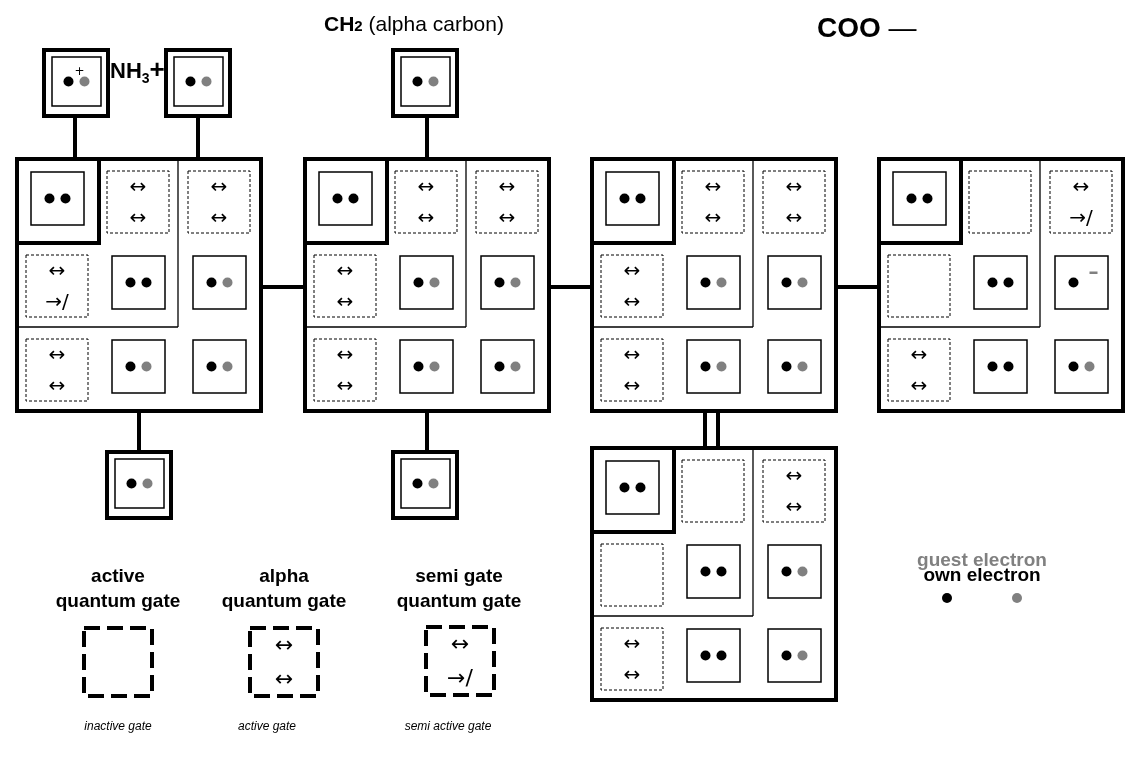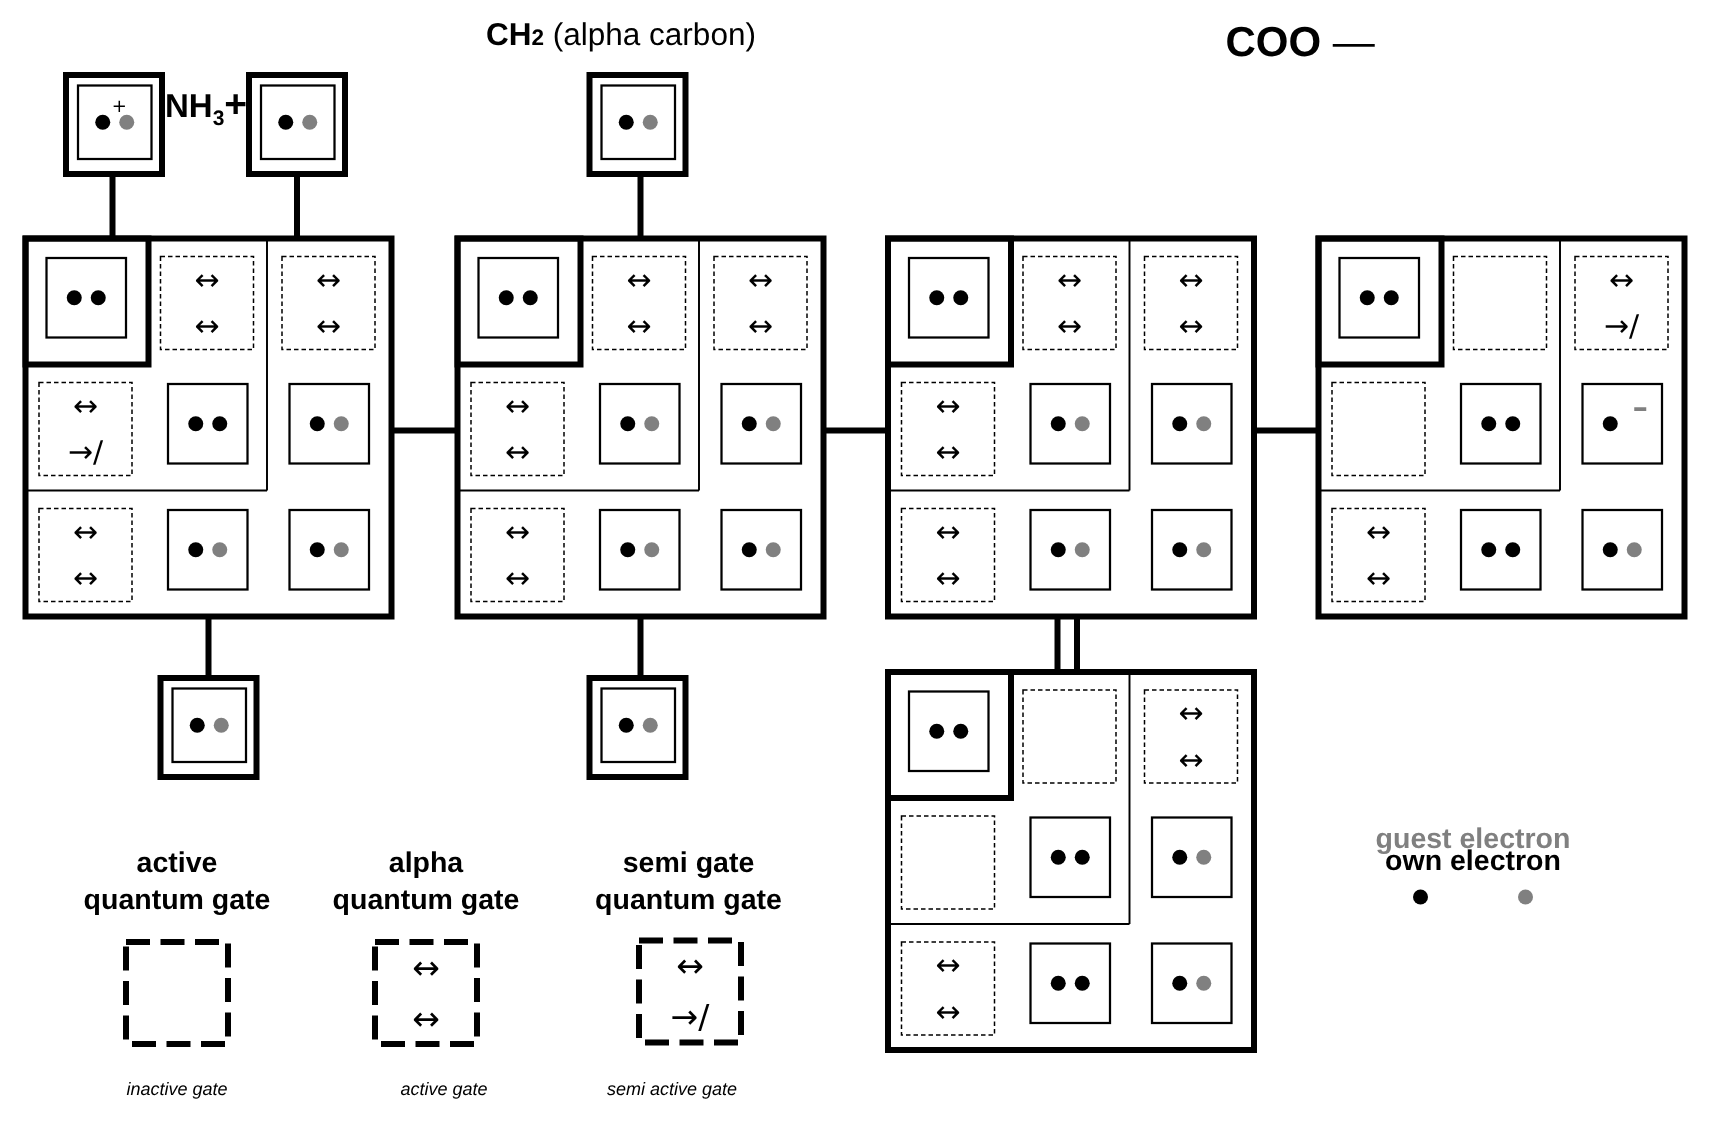--- a/index.html
+++ b/index.html
@@ -247,19 +247,19 @@
   </div>
   <div class="lbl center legend-title" style="left:284px; top:563px;">
     <div>alpha</div>
     <div>quantum gate</div>
   </div>
   <div class="lbl center legend-title" style="left:459px; top:563px;">
     <div>semi gate</div>
     <div>quantum gate</div>
   </div>
   <div class="lbl center legend-sub" style="left:118px; top:719px;">inactive gate</div>
-  <div class="lbl center legend-sub" style="left:296px; top:719px;">active gate</div>
+  <div class="lbl center legend-sub" style="left:267px; top:719px;">active gate</div>
   <div class="lbl center legend-sub" style="left:448px; top:719px;">semi active gate</div>
 
   
   <div class="lbl center legend-title" style="left:982px; top:522px;margin-top:40px;">own electron</div>
   <div class="lbl center legend-title gray" style="left:982px; top:547px;text-align:center;">guest electron</div>
 </div>
 
 </body></html>

